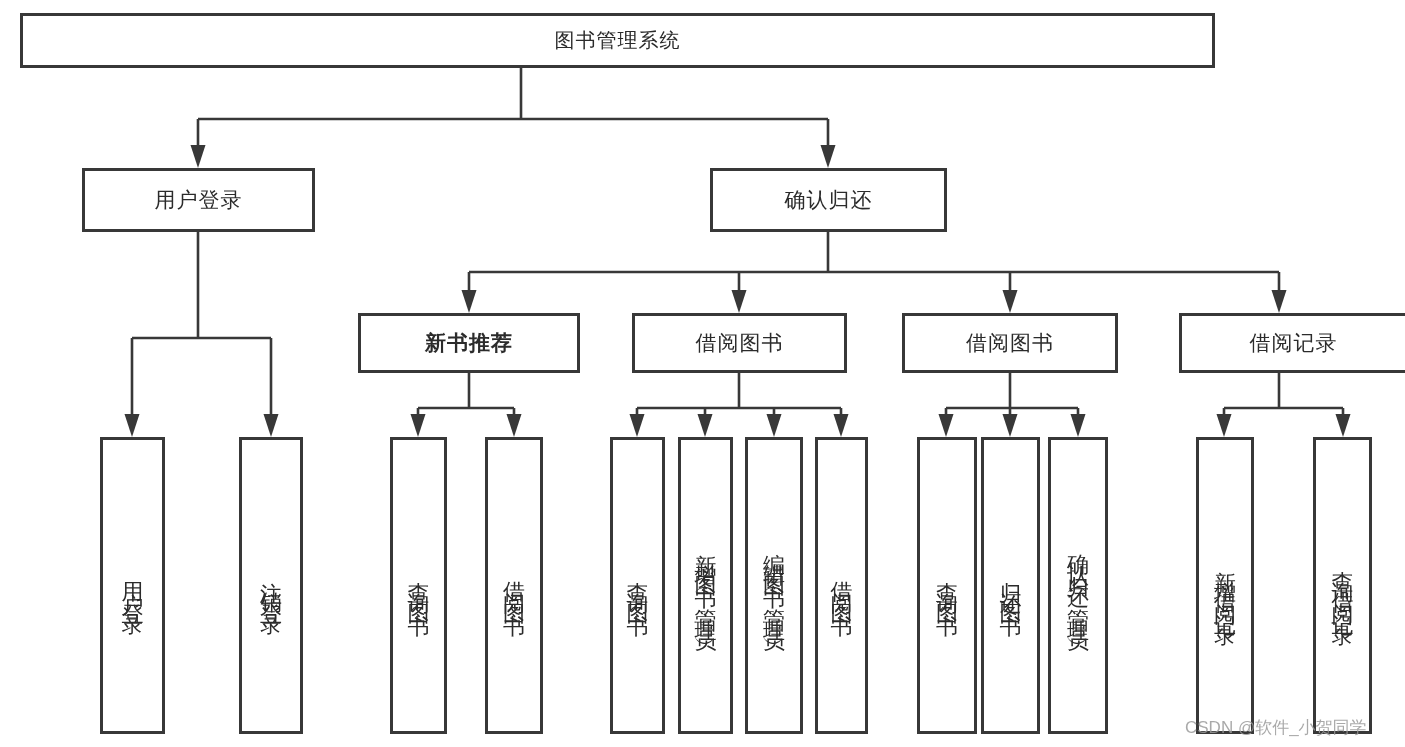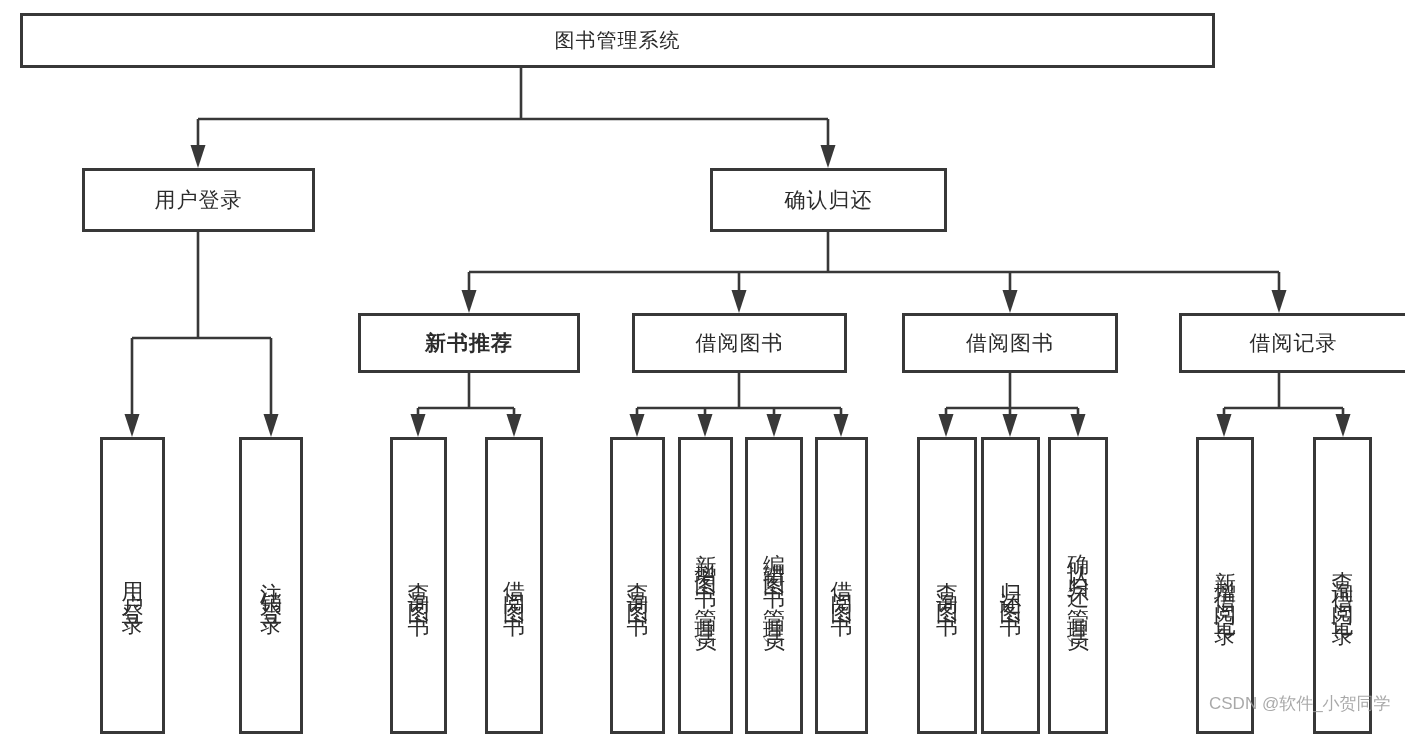--- a/index.html
+++ b/index.html
@@ -45,27 +45,26 @@
     writing-mode: vertical-rl;
     text-orientation: upright;
     font-size: 22px;
     letter-spacing: 11px;
     line-height: 1;
     white-space: nowrap;
   }
   .watermark {
     position: absolute;
     left: 1185px;
-    top: 692px;
+    top: 716px;
     font-size: 17px;
     color: #9b9b9b;
     opacity: 0.85;
     z-index: 5;
     white-space: nowrap;
-    margin-left: 24px;
   }
 </style>
 </head>
 <body>
 
 <div class="canvas">
 
   <svg class="connector-layer" viewBox="0 0 1405 747" xmlns="http://www.w3.org/2000/svg">
     <g stroke="#383838" stroke-width="2.6" fill="none">
       <path d="M521 68 V119 M198 119 H828 M198 119 V148 M828 119 V148"></path>

